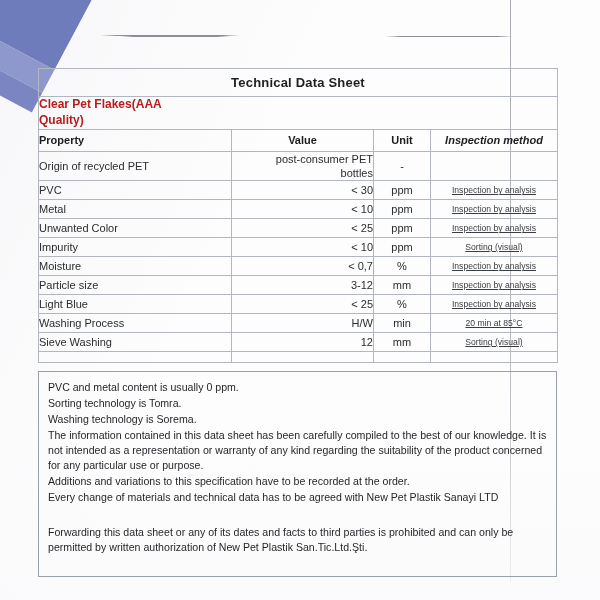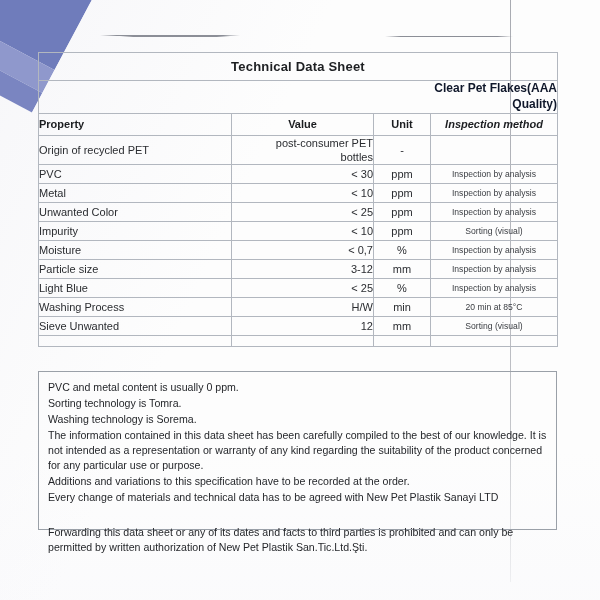--- a/index.html
+++ b/index.html
@@ -76,21 +76,21 @@
     background: linear-gradient(180deg,
       rgba(140,143,152,0.75) 0%,
       rgba(140,143,152,0.55) 70%,
       rgba(180,182,190,0.18) 100%);
   }
 
   
   #datasheet {
     position: absolute;
     left: 38px;
-    top: 52px;
+    top: 68px;
     width: 519px;
     border: 1px solid #9aa0a8;
     border-collapse: collapse;
     background: transparent;
     font-size: 10.5px;
     color: #232528;
     table-layout: fixed;
   }
   #datasheet td, #datasheet th {
     border: 1px solid #b2b7bf;
@@ -100,26 +100,26 @@
 
   .title-cell {
     text-align: center;
     font-weight: bold;
     font-size: 13px;
     letter-spacing: 0.2px;
     height: 27px;
     color: #1d1f22;
   }
   .subtitle-cell {
-    text-align: right;
+    text-align: left;
     font-weight: bold;
     font-size: 12px;
     line-height: 1.32;
     padding: 6px 0 7px 0;
-    color: #0f172a;
+    color: #b91c1c;
   }
   .subtitle-cell .l2 { display: block; }
 
   .col-head {
     font-weight: bold;
     font-size: 11px;
     height: 21px;
     color: #1b1d20;
   }
   .col-head.c-prop { text-align: left;   padding-left: 8px; }
@@ -146,30 +146,31 @@
   .cell-val .l2 { display: block; }
   .cell-unit {
     text-align: center;
     font-size: 11px;
     color: #2a2c30;
   }
   .cell-insp {
     text-align: center;
     font-size: 8.6px;
     color: #3a3d42;
+    text-decoration: underline;
   }
   .spacer-row td { height: 10px; }
 
   
   #notes-box {
     position: absolute;
     left: 38px;
     top: 371px;
     width: 519px;
-    height: 159px;
+    height: 206px;
     border: 1px solid #9aa0a8;
     box-sizing: border-box;
     padding: 8px 9px 0 9px;
     font-size: 10.6px;
     line-height: 1.42;
     color: #25272b;
   }
   #notes-box .note-line {
     margin: 0 0 1px 0;
   }
@@ -284,21 +285,21 @@
       </tr>
 
       <tr>
         <td class="cell-prop">Washing Process</td>
         <td class="cell-val">H/W</td>
         <td class="cell-unit">min</td>
         <td class="cell-insp">20 min at 85°C</td>
       </tr>
 
       <tr>
-        <td class="cell-prop">Sieve Unwanted</td>
+        <td class="cell-prop">Sieve Washing</td>
         <td class="cell-val">12</td>
         <td class="cell-unit">mm</td>
         <td class="cell-insp">Sorting (visual)</td>
       </tr>
 
       <tr class="spacer-row">
         <td></td>
         <td></td>
         <td></td>
         <td></td>

